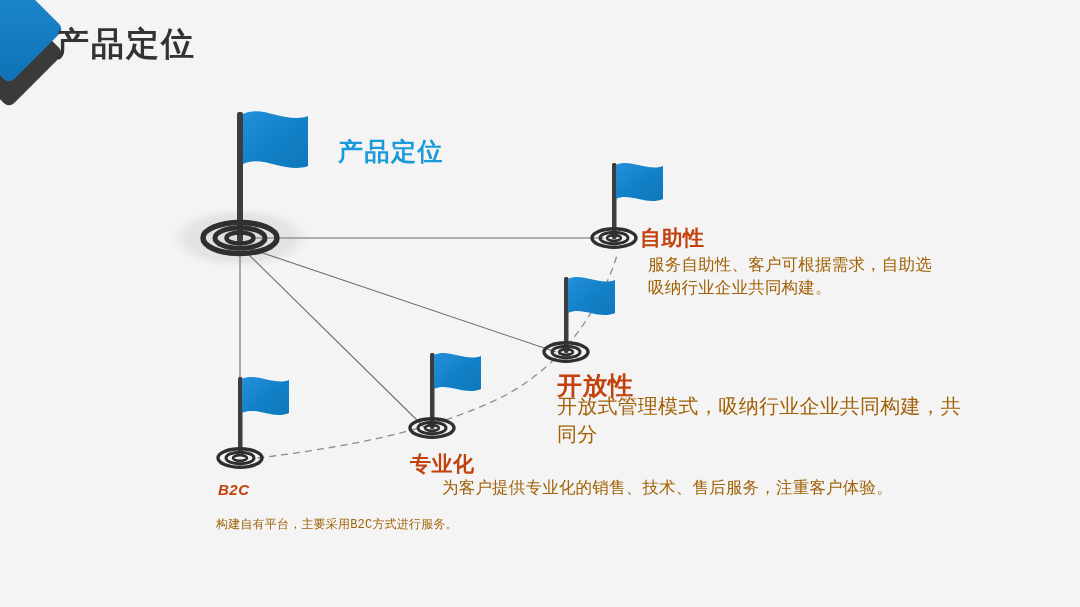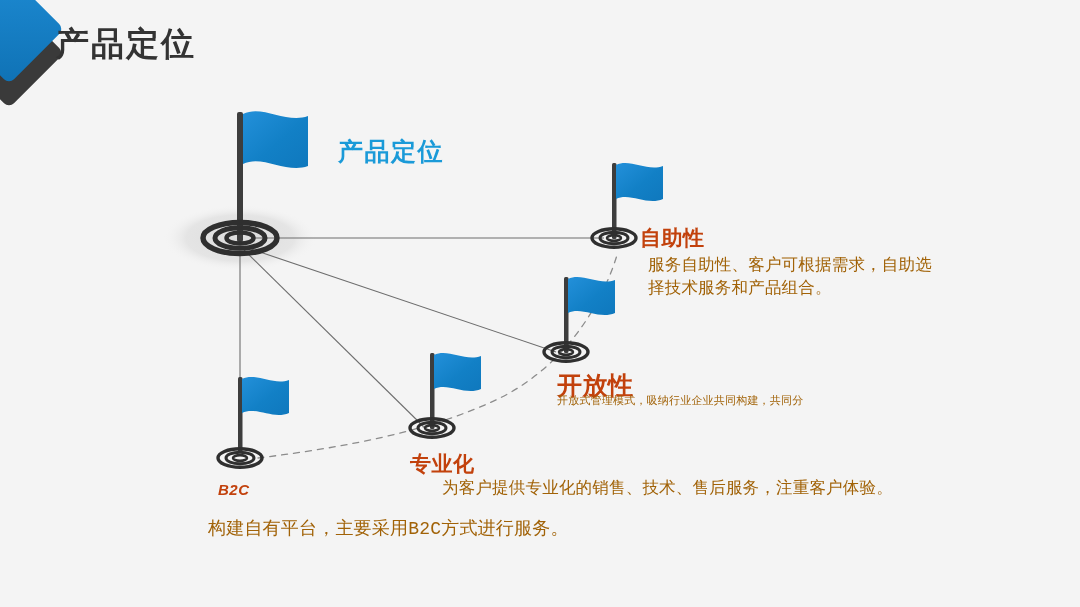--- a/index.html
+++ b/index.html
@@ -215,32 +215,32 @@
         <ellipse cx="240" cy="458" rx="7" ry="2.9" stroke-width="2.6"></ellipse>
       </g>
     </g>
   </svg>
 
   <div class="hero-label">产品定位</div>
 
   <div class="node-label" style="left:640px; top:224px; font-size:21px;">自助性</div>
   <div class="node-desc" style="left:648px; top:255px; width:340px; font-size:16.5px;">
     <div>服务自助性、客户可根据需求，自助选</div>
-    <div>择技术服务和产品组合。</div>
+    <div>吸纳行业企业共同构建。</div>
   </div>
 
   <div class="node-label" style="left:557px; top:369px; font-size:25px;">开放性</div>
-  <div class="node-desc" style="left:557px; top:394px; width:420px; font-size:11px;">
+  <div class="node-desc" style="left:557px; top:394px; width:420px; font-size:20px;">
     <div>开放式管理模式，吸纳行业企业共同构建，共同分</div>
   </div>
 
   <div class="node-label" style="left:410px; top:450px; font-size:21px;">专业化</div>
   <div class="node-desc" style="left:410px; top:478px; width:520px; font-size:16.5px;margin-left:32px;">
     <div>为客户提供专业化的销售、技术、售后服务，注重客户体验。</div>
   </div>
 
   <div class="node-label" style="left:218px; top:481px; font-size:15px;font-style:italic;">B2C</div>
-  <div class="node-desc" style="left:208px; top:517px; width:480px; font-size:18px;">
+  <div class="node-desc" style="left:216px; top:517px; width:480px; font-size:12px;">
     <div>构建自有平台，主要采用B2C方式进行服务。</div>
   </div>
 
 
 </div>
 
 </body></html>

